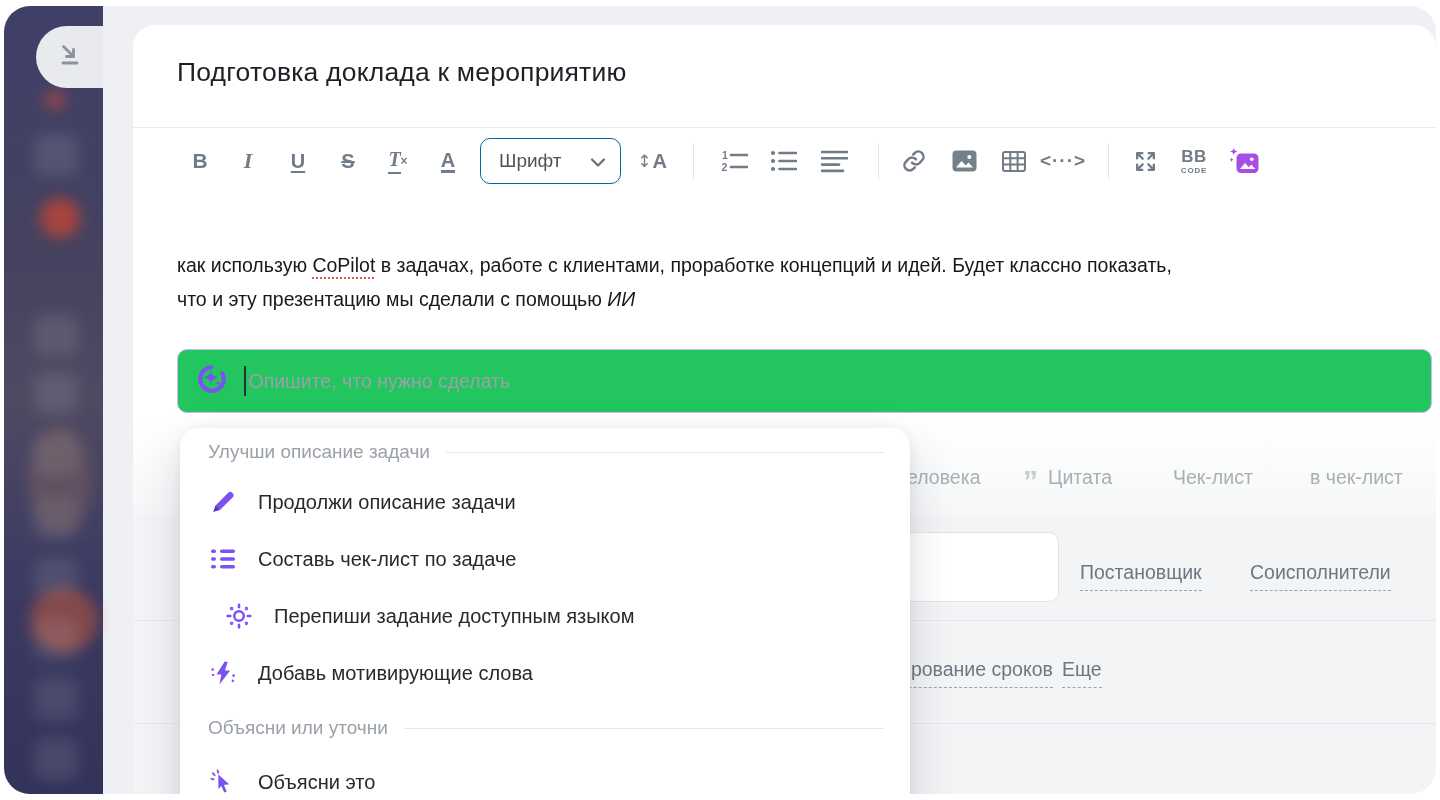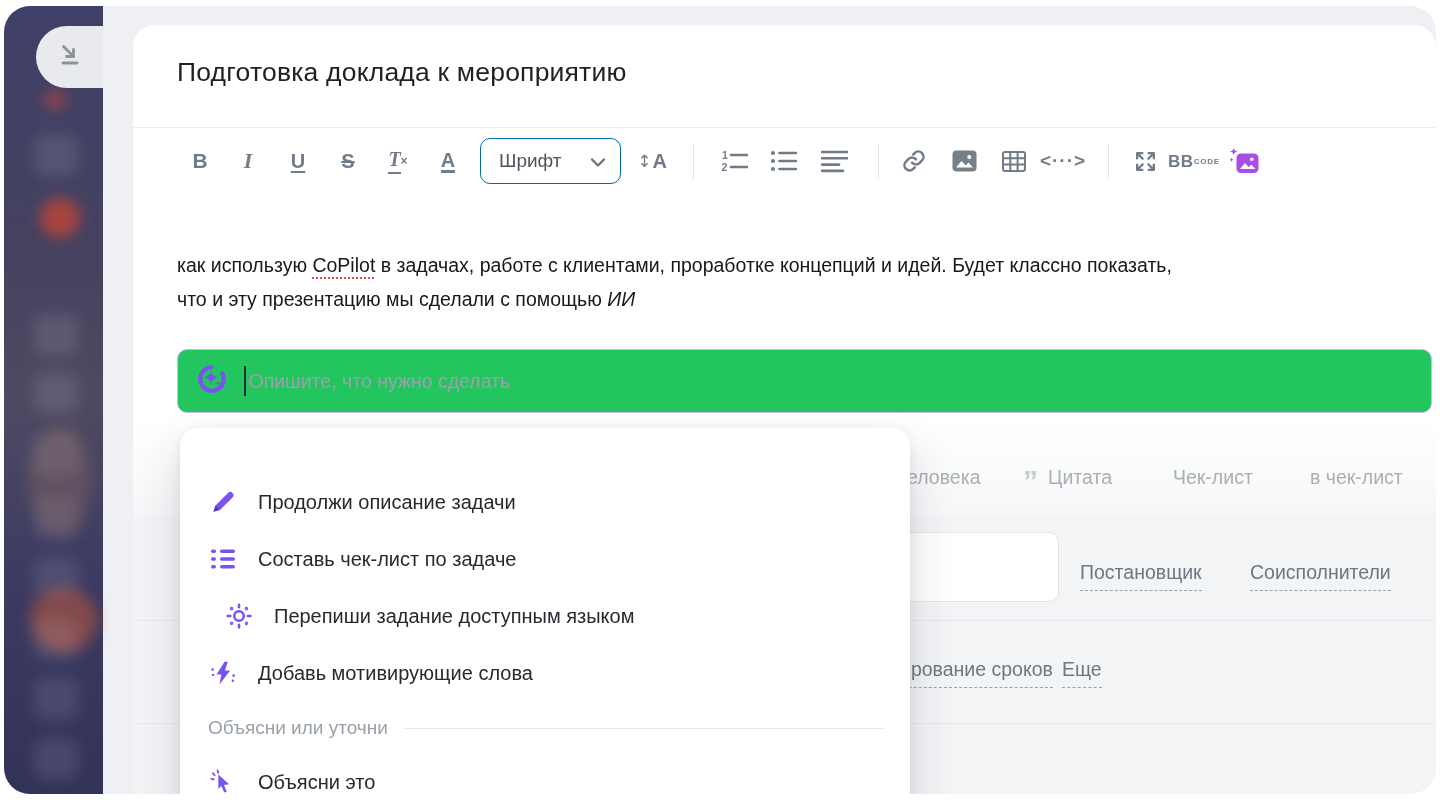--- a/index.html
+++ b/index.html
@@ -43,21 +43,21 @@
   .tb-a { font-size:20px; font-weight:700; border-bottom:3px solid #727b88; line-height:20px; }
   .font-box { position:absolute; left:347px; top:113px; width:141px; height:46px;
               border:1px solid #0369a1; border-radius:10px; background:#fff;
               display:flex; align-items:center; justify-content:space-between;
               padding:0 15px 0 18px; cursor:pointer; }
   .font-box span { font-size:19px; color:#4c535b; }
   .tb-sizeA { font-size:20px; font-weight:700; }
   .tb-size-arrow { font-family:"DejaVu Sans",sans-serif; font-size:17px; font-weight:400; margin-right:1px; }
   .tb-divider { position:absolute; top:118px; width:1px; height:36px; background:#e2e4e7; }
   .tb-code { font-size:19px; font-weight:700; letter-spacing:1px; }
-  .bb-wrap { display:flex; flex-direction:row; align-items:center; line-height:1; }
+  .bb-wrap { display:flex; flex-direction:column; align-items:center; line-height:1; }
   .bb-top { font-size:17px; font-weight:800; letter-spacing:.5px; }
   .bb-bottom { font-size:8px; font-weight:700; letter-spacing:.8px; margin-top:2px; }
 
   
   .body-text { position:absolute; left:44px; top:189px; width:1270px;
                font-size:19.5px; line-height:34px; color:#15181c; }
   .misspell { text-decoration:underline dotted #e4584a 2px; text-underline-offset:5px; }
   .em-ai { font-style:italic; }
 
   
@@ -304,20 +304,24 @@
           <circle cx="15" cy="15" r="11" fill="none" stroke="#7b52f0" stroke-width="4" stroke-linecap="round" stroke-dasharray="56 13.2" transform="rotate(-28 15 15)"></circle>
           <path d="M14 6.8 C14.65 10.9,15.5 11.8,20.7 13.5 C15.5 15.2,14.65 16.1,14 20.2 C13.35 16.1,12.5 15.2,7.3 13.5 C12.5 11.8,13.35 10.9,14 6.8 Z" fill="#7b52f0"></path>
           <path d="M20.6 16.4 C20.9 18.2,21.3 18.6,23.1 19 C21.3 19.4,20.9 19.8,20.6 21.6 C20.3 19.8,19.9 19.4,18.1 19 C19.9 18.6,20.3 18.2,20.6 16.4 Z" fill="#7b52f0"></path>
         </svg>
       </span>
       <span class="caret"></span>
       <input class="copilot-field" type="text" placeholder="Опишите, что нужно сделать" style="">
     </div>
 
     <div class="dropdown">
+      <div class="dd-header" style="top:10px;">
+        <span>Улучши описание задачи</span>
+          <i class="line"></i>
+      </div>
 
       <div class="dd-item" style="top:46px;">
         <span class="dd-icon">
           <svg width="26" height="26" viewBox="0 0 24 24">
             <path d="M3.2 21 l1.9-5.7 L16.6 3.6 a2.95 2.95 0 0 1 4.2 4.2 L9.2 19.3 Z" fill="#7b52f0"></path>
             <path d="M3.2 21 l1.9-5.7 3.8 3.8 z" fill="#5a35c8"></path>
           </svg>
         </span>
         <span class="dd-label">Продолжи описание задачи</span>
       </div>

